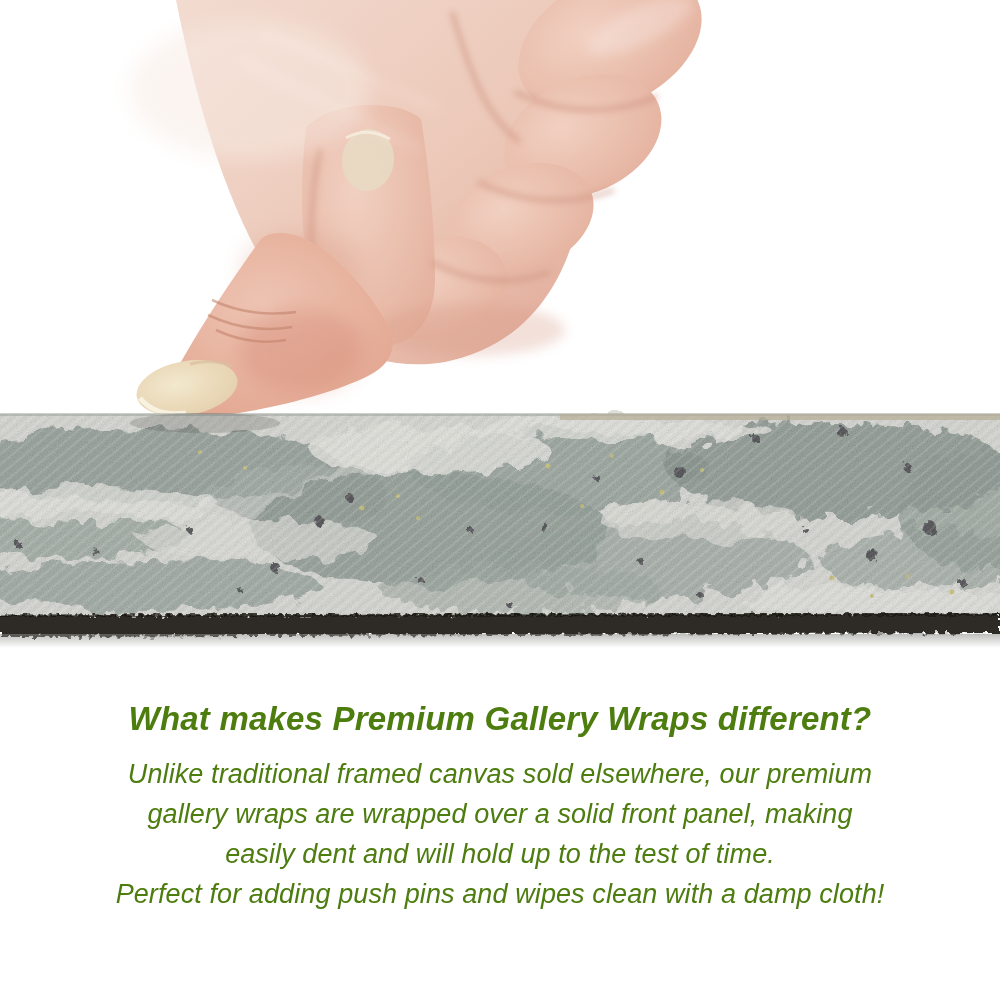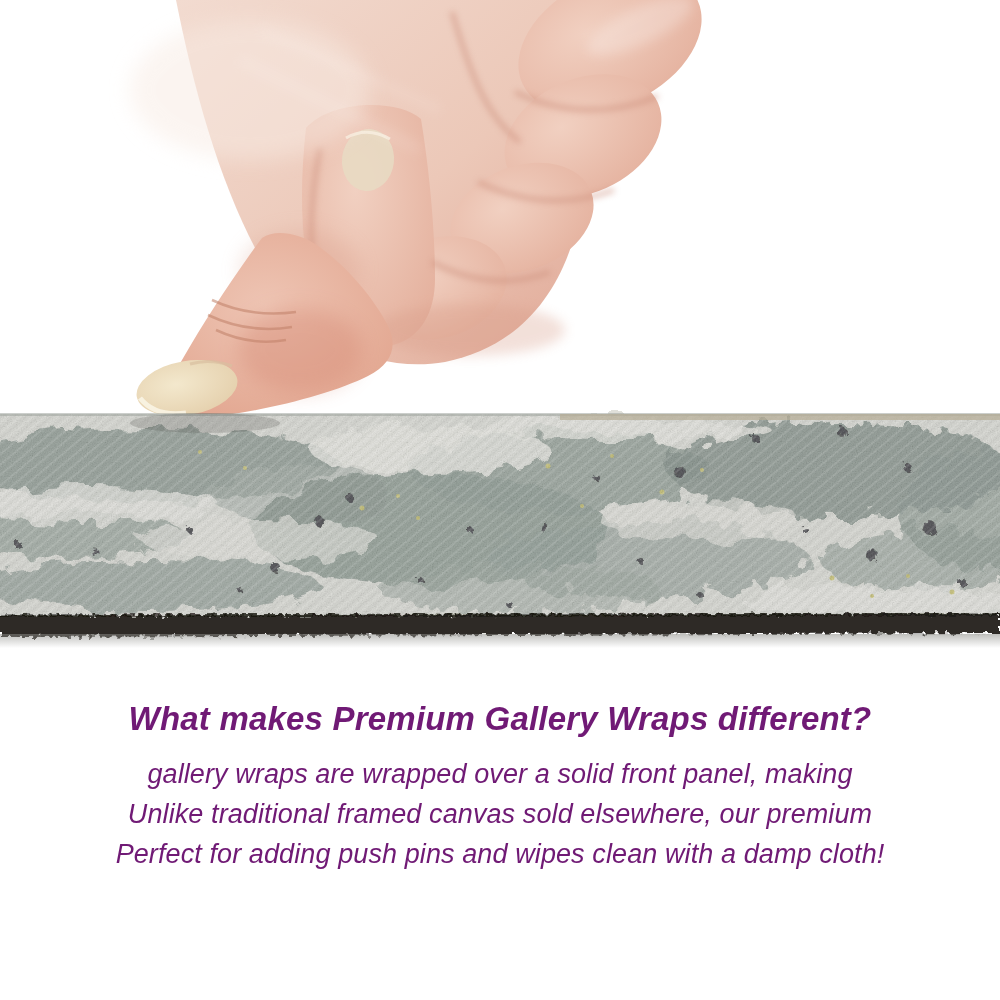--- a/index.html
+++ b/index.html
@@ -5,21 +5,21 @@
   html,body{margin:0;padding:0;background:#ffffff;}
   .page{
     position:relative;width:1000px;height:1000px;background:#ffffff;
     overflow:hidden;font-family:"Liberation Sans", sans-serif;
   }
   .hero{position:absolute;top:0;left:0;width:1000px;height:660px;}
   .hand{position:absolute;top:0;left:0;width:1000px;height:418px;}
   .strip{position:absolute;top:410px;left:0;width:1000px;height:240px;}
   .copy{
     position:absolute;top:700px;left:0;width:1000px;text-align:center;
-    color:#701a75;font-style:italic;
+    color:#4d7c0f;font-style:italic;
   }
   .copy h1{
     font-size:33px;font-weight:bold;margin:0 0 16px 0;letter-spacing:0.2px;
   }
   .copy .line{
     font-size:27px;line-height:40px;margin:0;font-weight:normal;letter-spacing:0.1px;
   }
 </style>
 </head>
 <body>
@@ -225,18 +225,19 @@
         <path d="M 0,206 L 1000,204 L 1000,223 L 0,227 Z" fill="#2f2b27" filter="url(#fuzz)"></path>
         <path d="M 0,206 L 1000,204" stroke="#171411" stroke-width="3" opacity="0.8" filter="url(#fuzz)"></path>
       </g>
 
       <rect x="0" y="224" width="1000" height="14" fill="url(#shadFade)"></rect>
     </svg>
   </div>
 
   <div class="copy">
     <h1>What makes Premium Gallery Wraps different?</h1>
+    <p class="line">Unlike traditional framed canvas sold elsewhere, our premium</p>
     <p class="line">gallery wraps are wrapped over a solid front panel, making</p>
-    <p class="line">Unlike traditional framed canvas sold elsewhere, our premium</p>
+    <p class="line">easily dent and will hold up to the test of time.</p>
     <p class="line">Perfect for adding push pins and wipes clean with a damp cloth!</p>
   </div>
 
 </div>
 
 </body></html>

